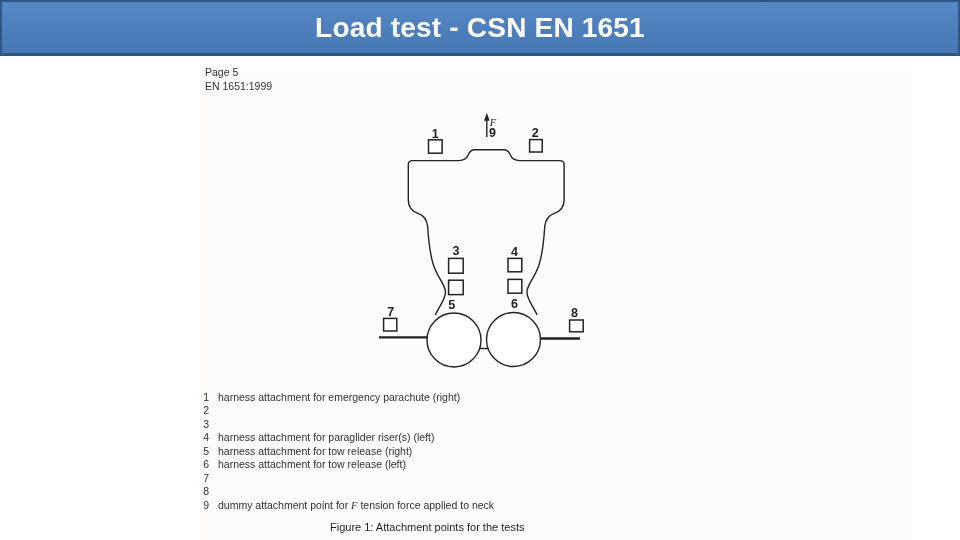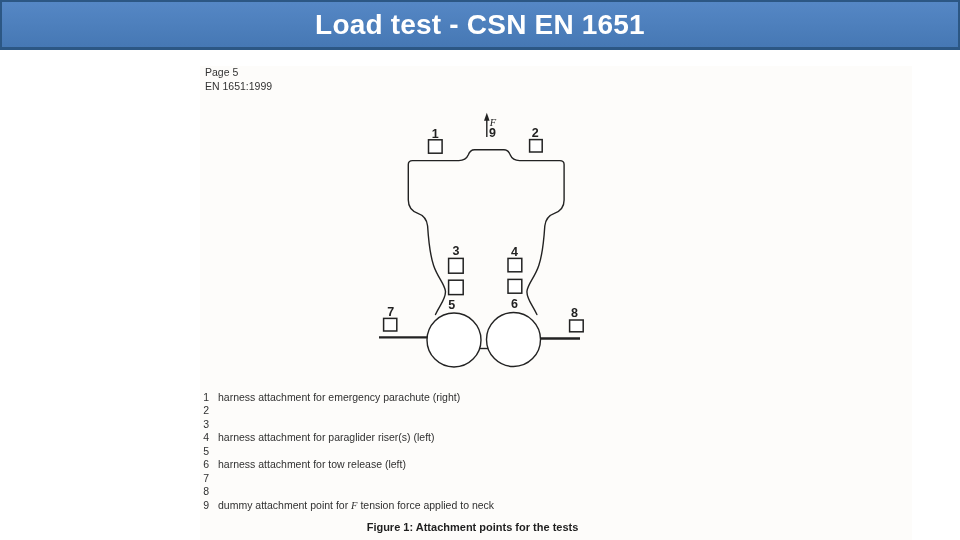--- a/index.html
+++ b/index.html
@@ -1,21 +1,21 @@
 <!DOCTYPE html>
 <html><head>
 <meta charset="utf-8">
 <style>
   html,body { margin:0; padding:0; background:#fff; }
   .slide {
     position:relative; width:960px; height:540px; overflow:hidden;
     background:#ffffff; font-family:"Liberation Sans", sans-serif;
   }
   .banner {
-    position:absolute; left:0; top:0; width:960px; height:50px;
+    position:absolute; left:0; top:0; width:960px; height:56px;
     box-sizing:border-box;
     background:linear-gradient(#5587c5,#4678b4);
     border:2px solid #2c5784; border-bottom-width:3px;
     display:flex; align-items:center; justify-content:center;
   }
   .banner-title {
     color:#ffffff; font-size:28px; font-weight:bold; letter-spacing:0.2px;
   }
   .doc-page {
     position:absolute; left:200px; top:66px; width:712px; height:474px;
@@ -30,21 +30,21 @@
     position:absolute; left:199px; top:391px;
     font-size:10.5px; line-height:13.45px; color:#303030;
   }
   .legend-row { display:flex; }
   .legend-num { flex:none; width:10px; text-align:right; margin-right:9px; }
   .legend-sym, .force-f {
     font-style:italic; font-family:"Liberation Serif", serif;
   }
   .caption {
     position:absolute; left:330px; top:521px; width:285px;
-    text-align:center; font-size:11px; font-weight:bold; color:#1f1f1f;
+    font-size:11px; font-weight:normal; color:#1f1f1f;
   }
   .fig-num {
     font-family:"Liberation Sans", sans-serif; font-weight:bold;
     font-size:12.5px; fill:#222;
   }
   .fig-f {
     font-family:"Liberation Serif", serif; font-style:italic;
     font-size:10.5px; fill:#222;
   }
 </style>
@@ -129,20 +129,21 @@
     </div>
     <div class="legend-row">
       <span class="legend-num">3</span>
     </div>
     <div class="legend-row">
       <span class="legend-num">4</span>
       <span>harness attachment for paraglider riser(s) (left)</span>
     </div>
     <div class="legend-row">
       <span class="legend-num">5</span>
+      <span>harness attachment for tow release (right)</span>
     </div>
     <div class="legend-row">
       <span class="legend-num">6</span>
       <span>harness attachment for tow release (left)</span>
     </div>
     <div class="legend-row">
       <span class="legend-num">7</span>
     </div>
     <div class="legend-row">
       <span class="legend-num">8</span>

